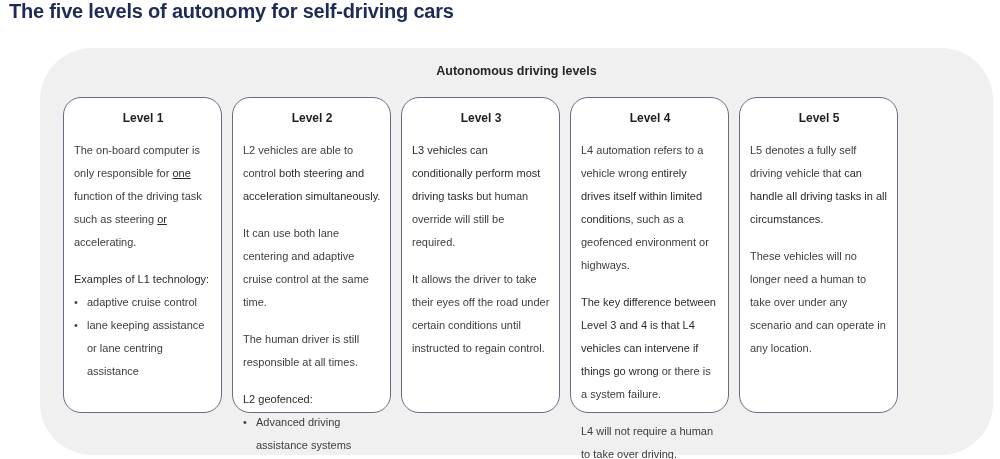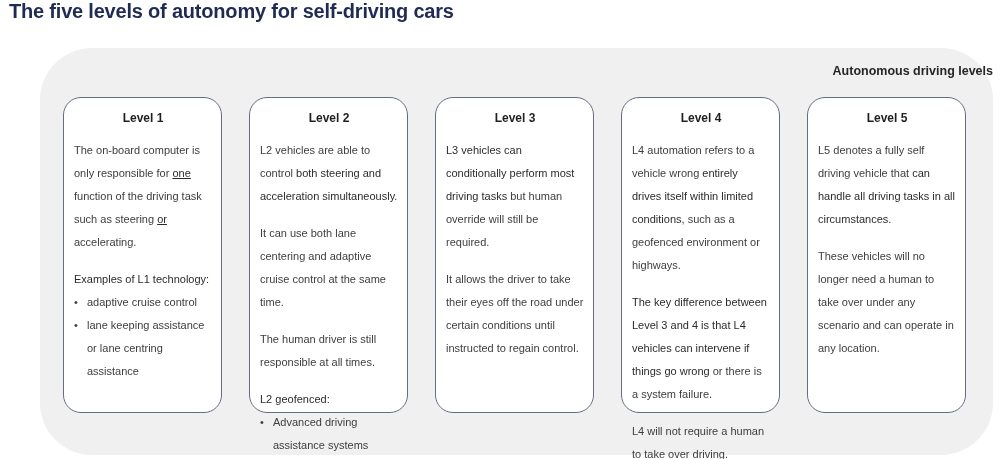--- a/index.html
+++ b/index.html
@@ -17,27 +17,27 @@
     letter-spacing: -0.2px;
     text-align: center;
   }
   .panel {
     position: absolute; left: 40px; top: 48px;
     width: 953px; height: 407px;
     background: var(--panel-bg, #f0f0f1);
     border-radius: 52px;
   }
   .panel-title {
-    text-align: right; font-weight: bold;
+    text-align: center; font-weight: bold;
     font-size: 12.5px; color: #262626;
     padding-top: 16px;
   }
   .cards-row {
     position: absolute; left: 23px; top: 49px;
-    display: flex; gap: 27px;
+    display: flex; gap: 10px;
   }
   .card {
     width: 159px; height: 316px; box-sizing: border-box;
     background: #ffffff;
     border: 1px solid var(--card-border, #656e80);
     border-radius: 18px;
     padding: 13px 9px 8px 10px;
   }
   .card-title {
     text-align: center; font-weight: bold;

